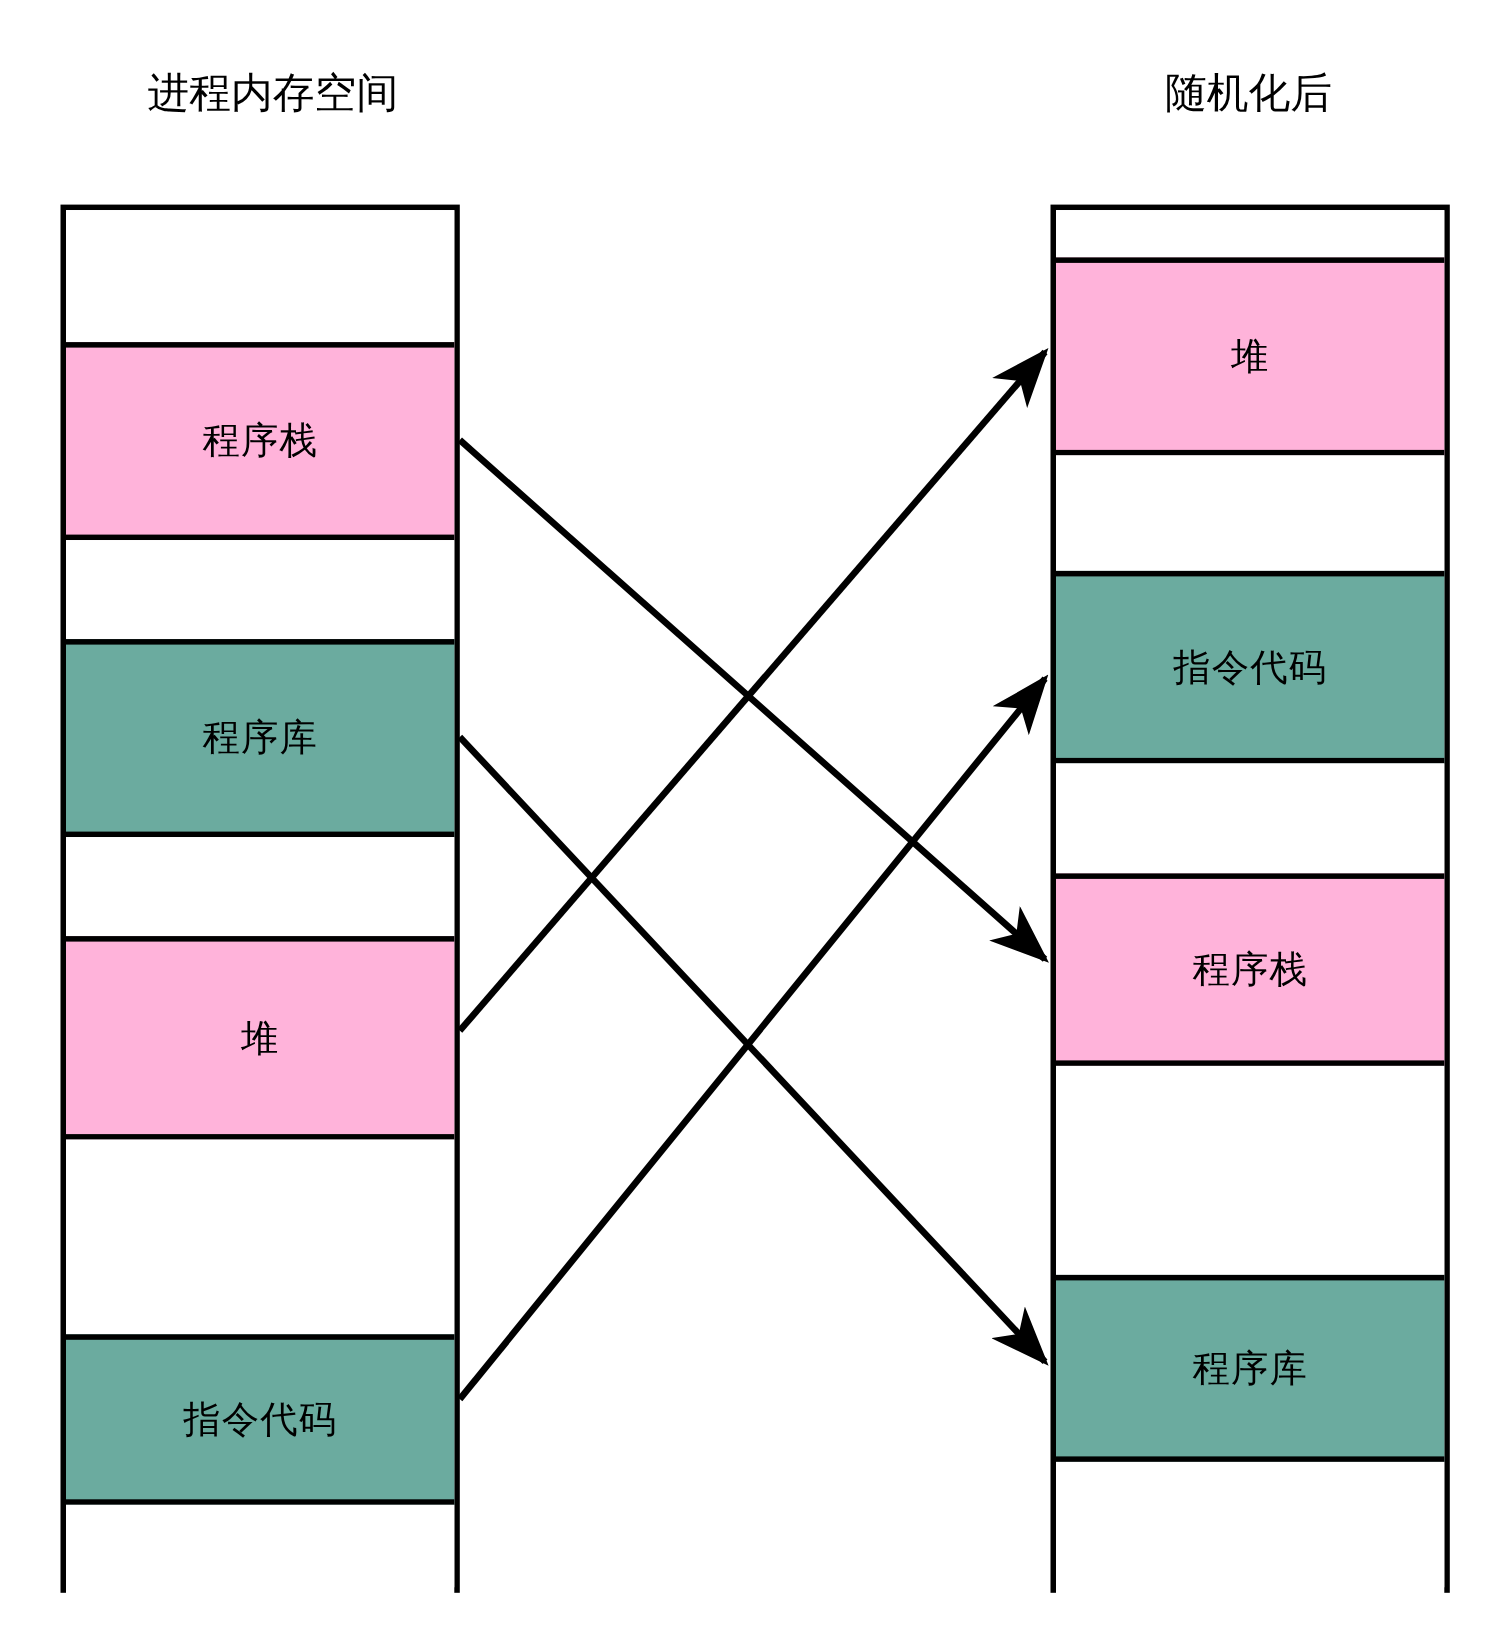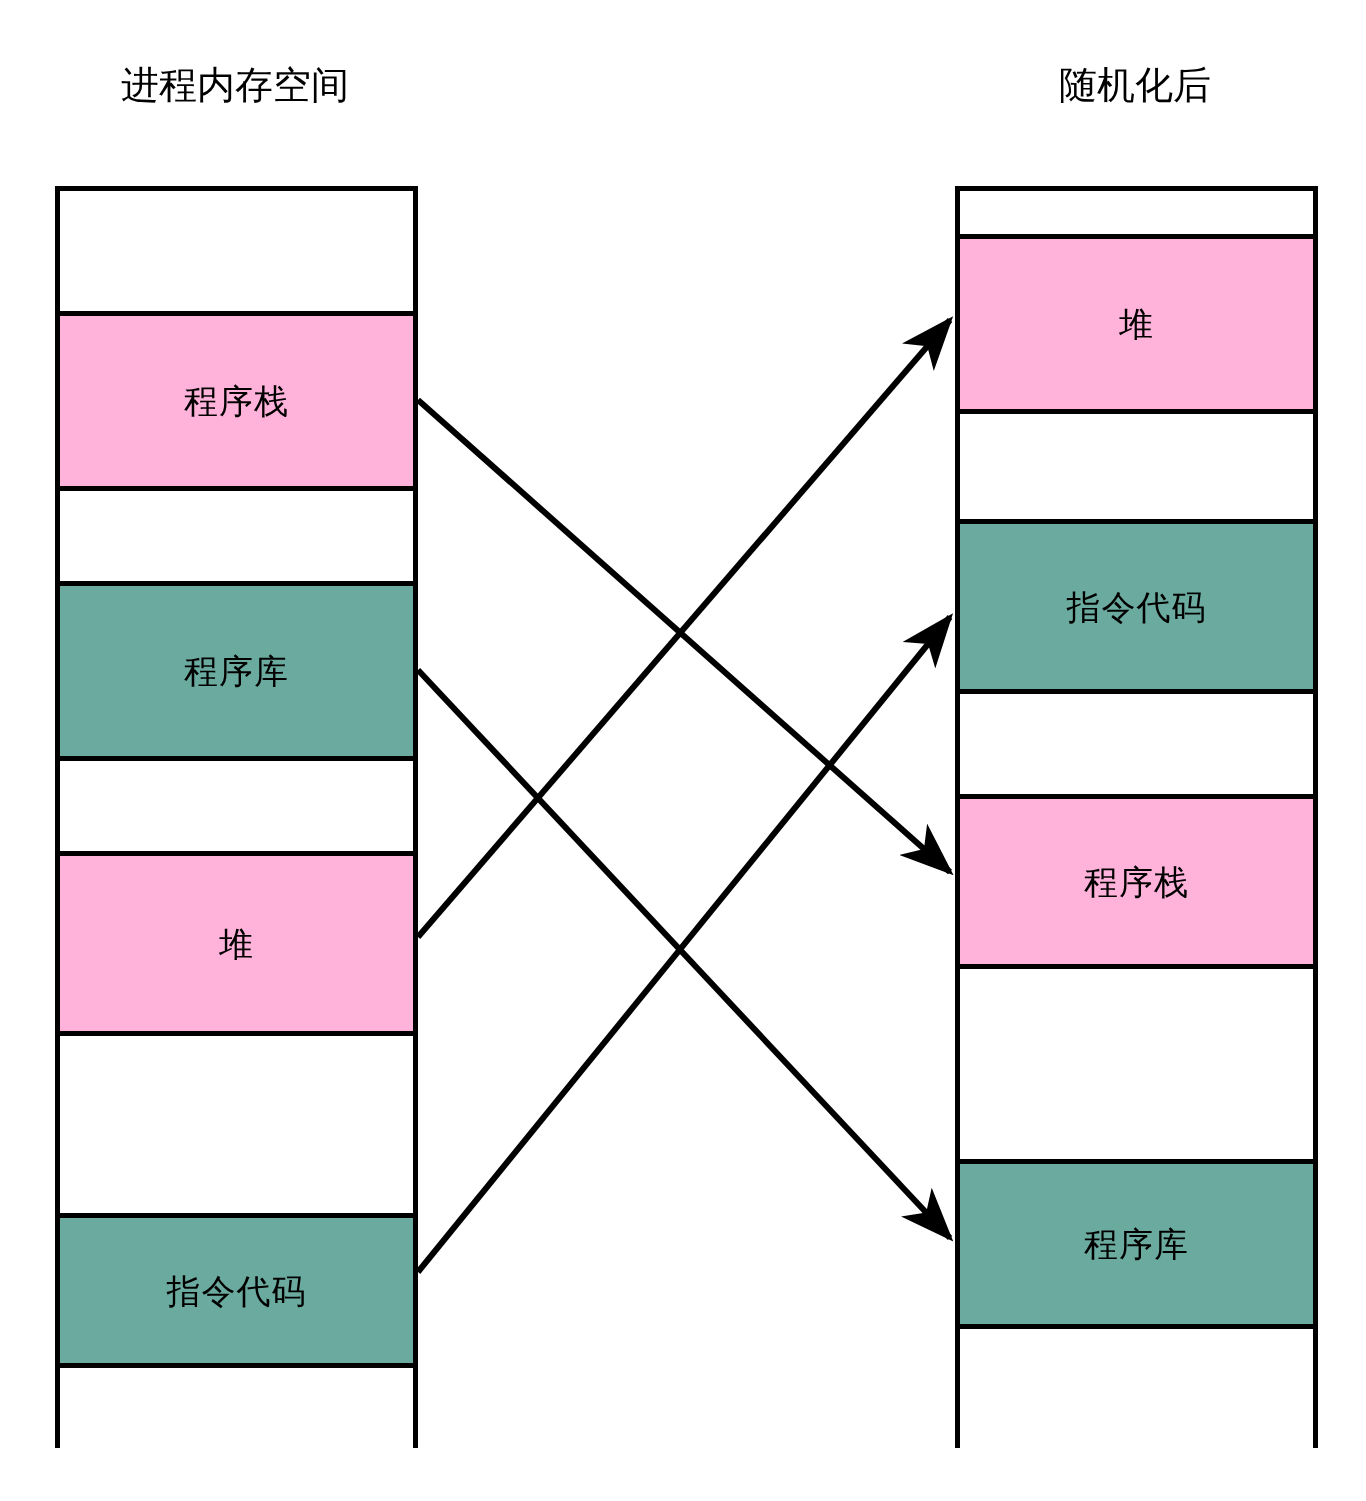--- a/index.html
+++ b/index.html
@@ -23,21 +23,21 @@
   }
   .col-title {
     position: absolute;
     font-size: 38px;
     line-height: 1;
     color: #000000;
     white-space: nowrap;
     text-align: center;
     font-weight: 400;
   }
-  #title-left  { left: 0;   top: 66px; width: 470px; }
+  #title-left  { left: 0;   top: 66px; width: 470px; padding-left: 13px; }
   #title-right { left: 900px; top: 66px; width: 470px; }
 
   .mem-column {
     position: absolute;
     box-sizing: border-box;
     border: 5px solid #000000;
     background: #ffffff;
   }
   #column-left  { left: 55px;  top: 186px; width: 363px; height: 1262px; }
   #column-right { left: 955px; top: 186px; width: 363px; height: 1262px; }

